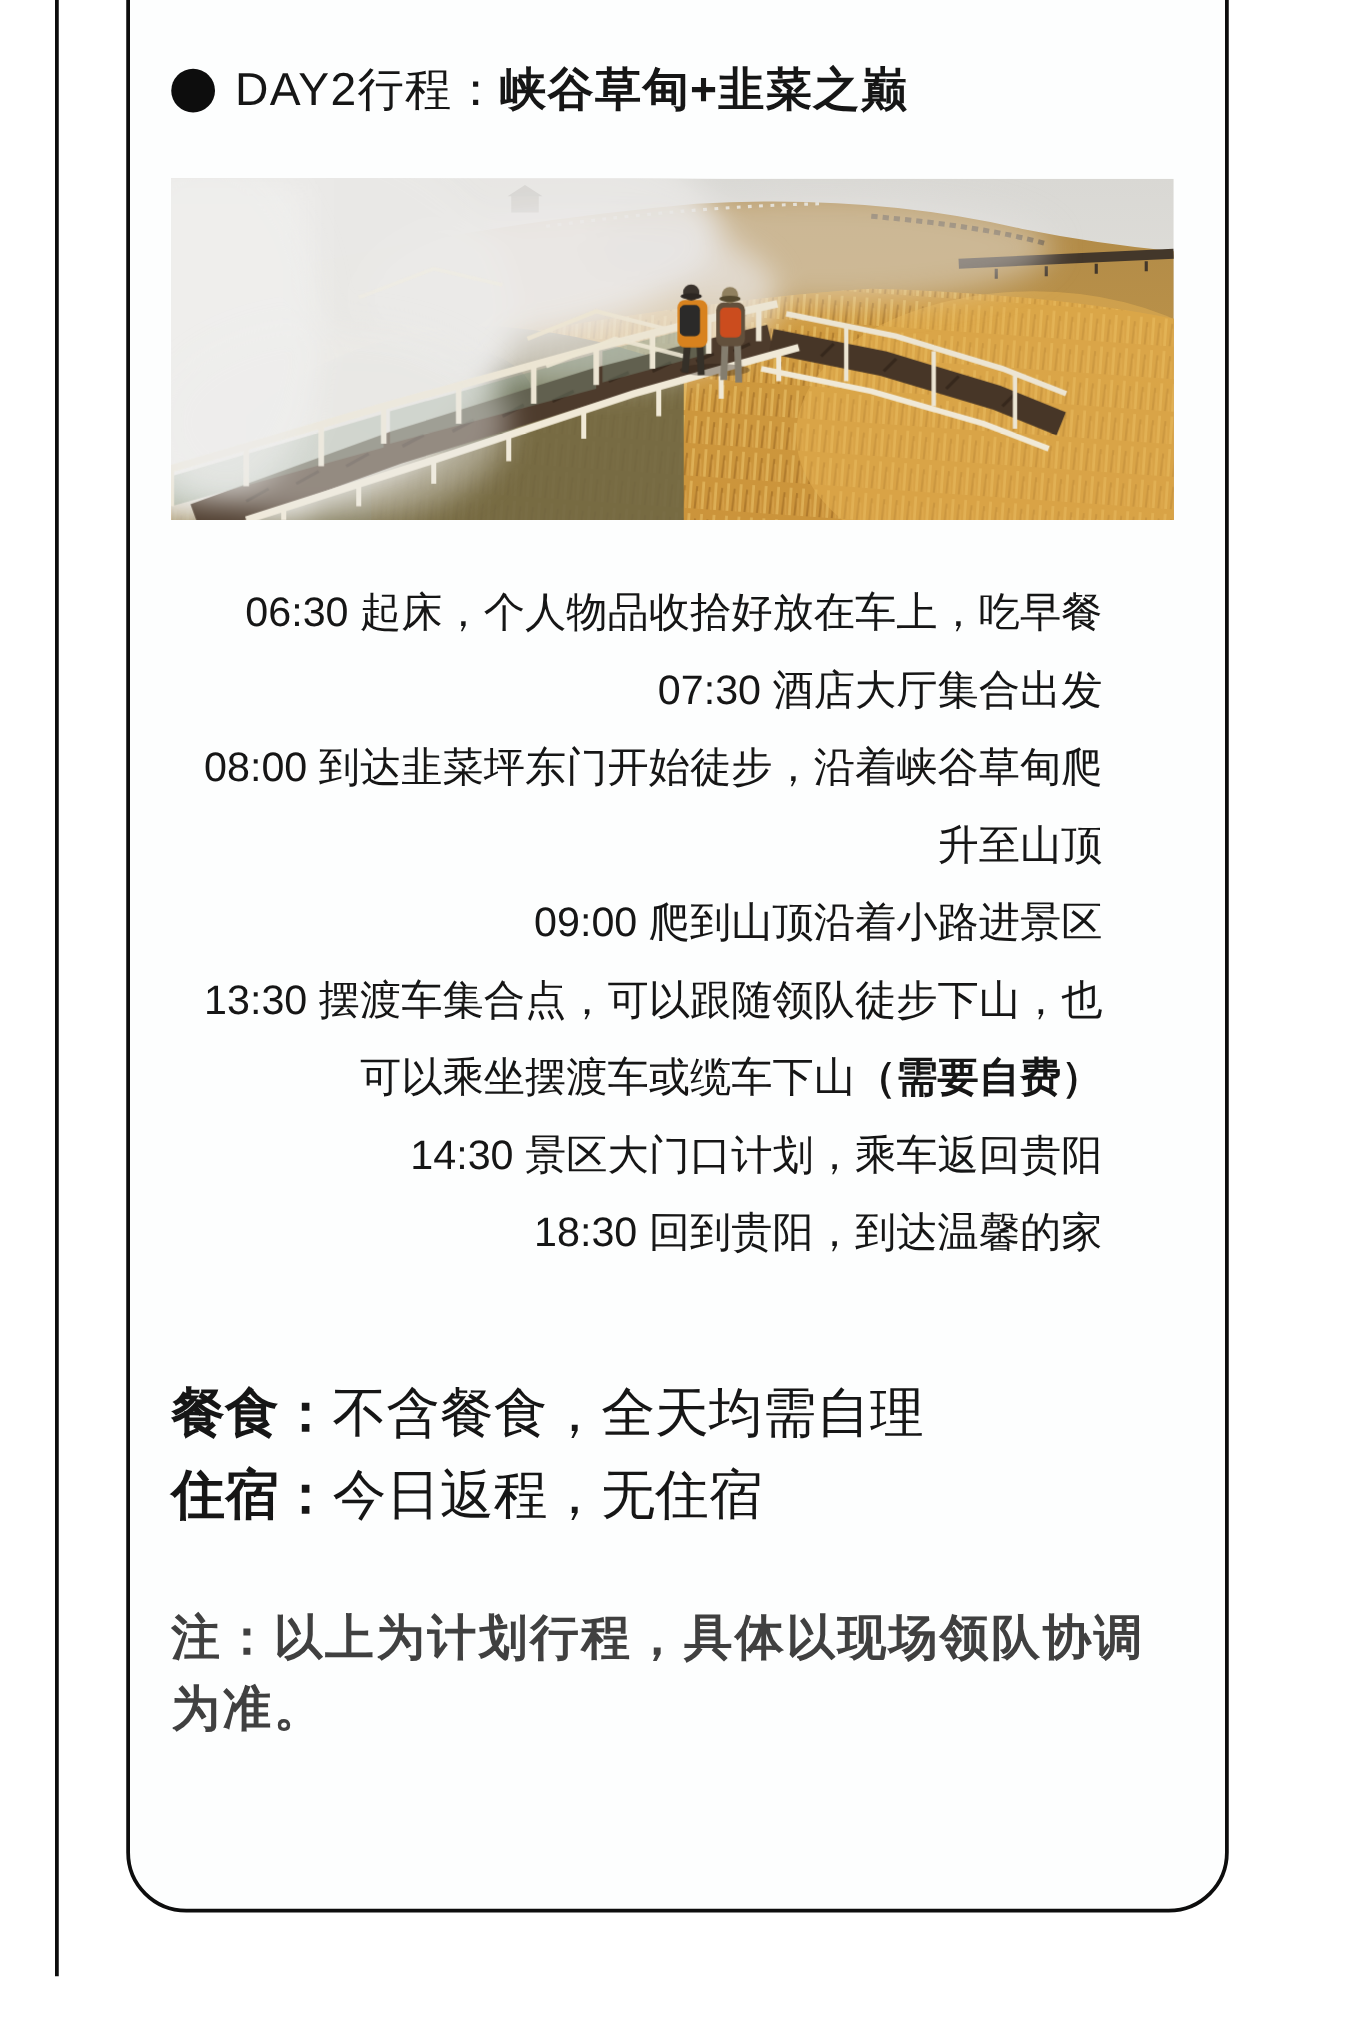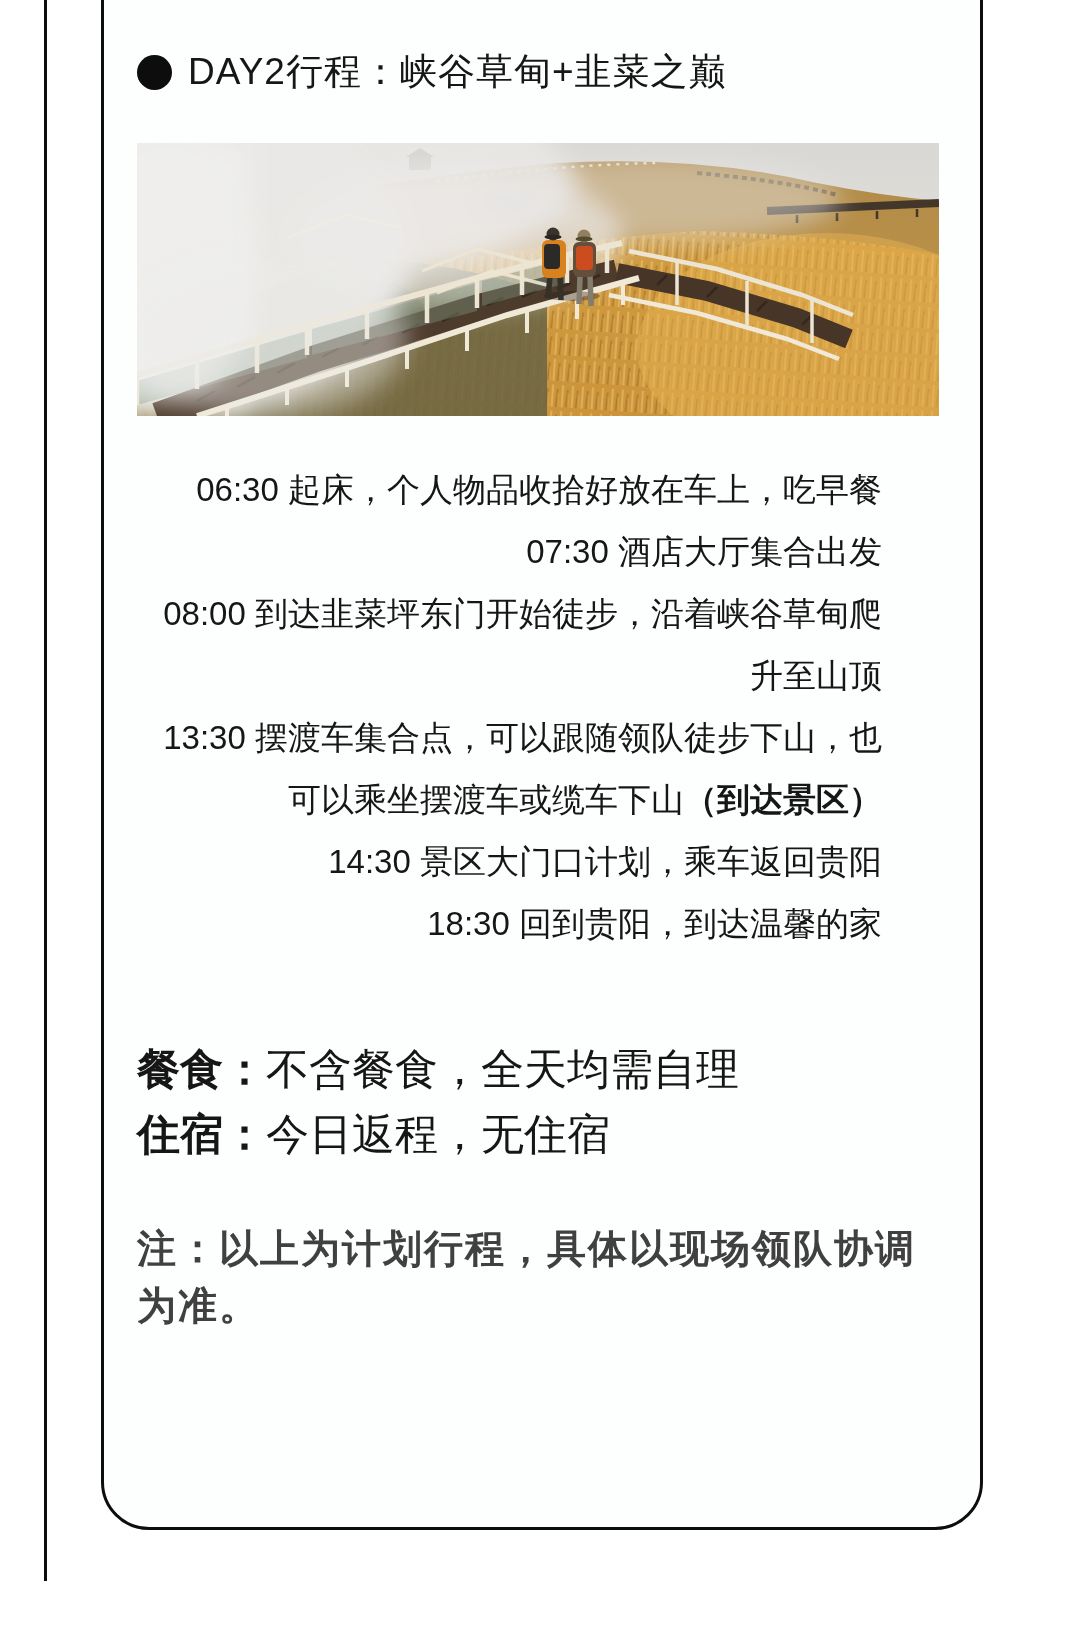--- a/index.html
+++ b/index.html
@@ -28,21 +28,21 @@
     display:flex; align-items:center;
     height:48px;
     font-size:37px; letter-spacing:1px;
     white-space:nowrap;
   }
   .bullet {
     width:35px; height:35px; border-radius:50%;
     background:#0d0d0d; margin-right:16px; flex:0 0 auto;
   }
   .title-prefix { font-weight:500;text-align:right; }
-  .title-highlight { font-weight:400; }
+  .title-highlight { font-weight:700; }
   .photo {
     margin-top:47px;
     width:802px; height:273px; display:block;
   }
   .schedule { margin-top:43px; width:745px; }
   .schedule p {
     margin:0; font-size:33px; line-height:62px;
     word-break:break-all; overflow-wrap:anywhere;text-align:right;
   }
   .schedule .bold { font-weight:800; }
@@ -208,21 +208,22 @@
     <g filter="url(#fogblur)">
       <ellipse cx="130" cy="195" rx="140" ry="80" fill="#ecebe9" opacity="0.45"></ellipse>
       <ellipse cx="30" cy="120" rx="90" ry="140" fill="#efeeec" opacity="0.6"></ellipse>
     </g>
   </svg>
 
   <div class="schedule">
     <p><span>06:30 起床，个人物品收拾好放在车上，吃早餐</span><span class="bold"></span></p>
     <p><span>07:30 酒店大厅集合出发</span><span class="bold"></span></p>
     <p><span>08:00 到达韭菜坪东门开始徒步，沿着峡谷草甸爬升至山顶</span><span class="bold"></span></p>
-    <p><span>13:30 摆渡车集合点，可以跟随领队徒步下山，也可以乘坐摆渡车或缆车下山</span><span class="bold">（到达景区）</span></p>
+    <p><span>09:00 爬到山顶沿着小路进景区</span><span class="bold"></span></p>
+    <p><span>13:30 摆渡车集合点，可以跟随领队徒步下山，也可以乘坐摆渡车或缆车下山</span><span class="bold">（需要自费）</span></p>
     <p><span>14:30 景区大门口计划，乘车返回贵阳</span><span class="bold"></span></p>
     <p><span>18:30 回到贵阳，到达温馨的家</span><span class="bold"></span></p>
   </div>
 
   <div class="meta">
     <p><span class="label">餐食：</span><span>不含餐食，全天均需自理</span></p>
     <p><span class="label">住宿：</span><span>今日返程，无住宿</span></p>
   </div>
 
   <div class="note" style="color: #404040;">注：以上为计划行程，具体以现场领队协调为准。</div>

